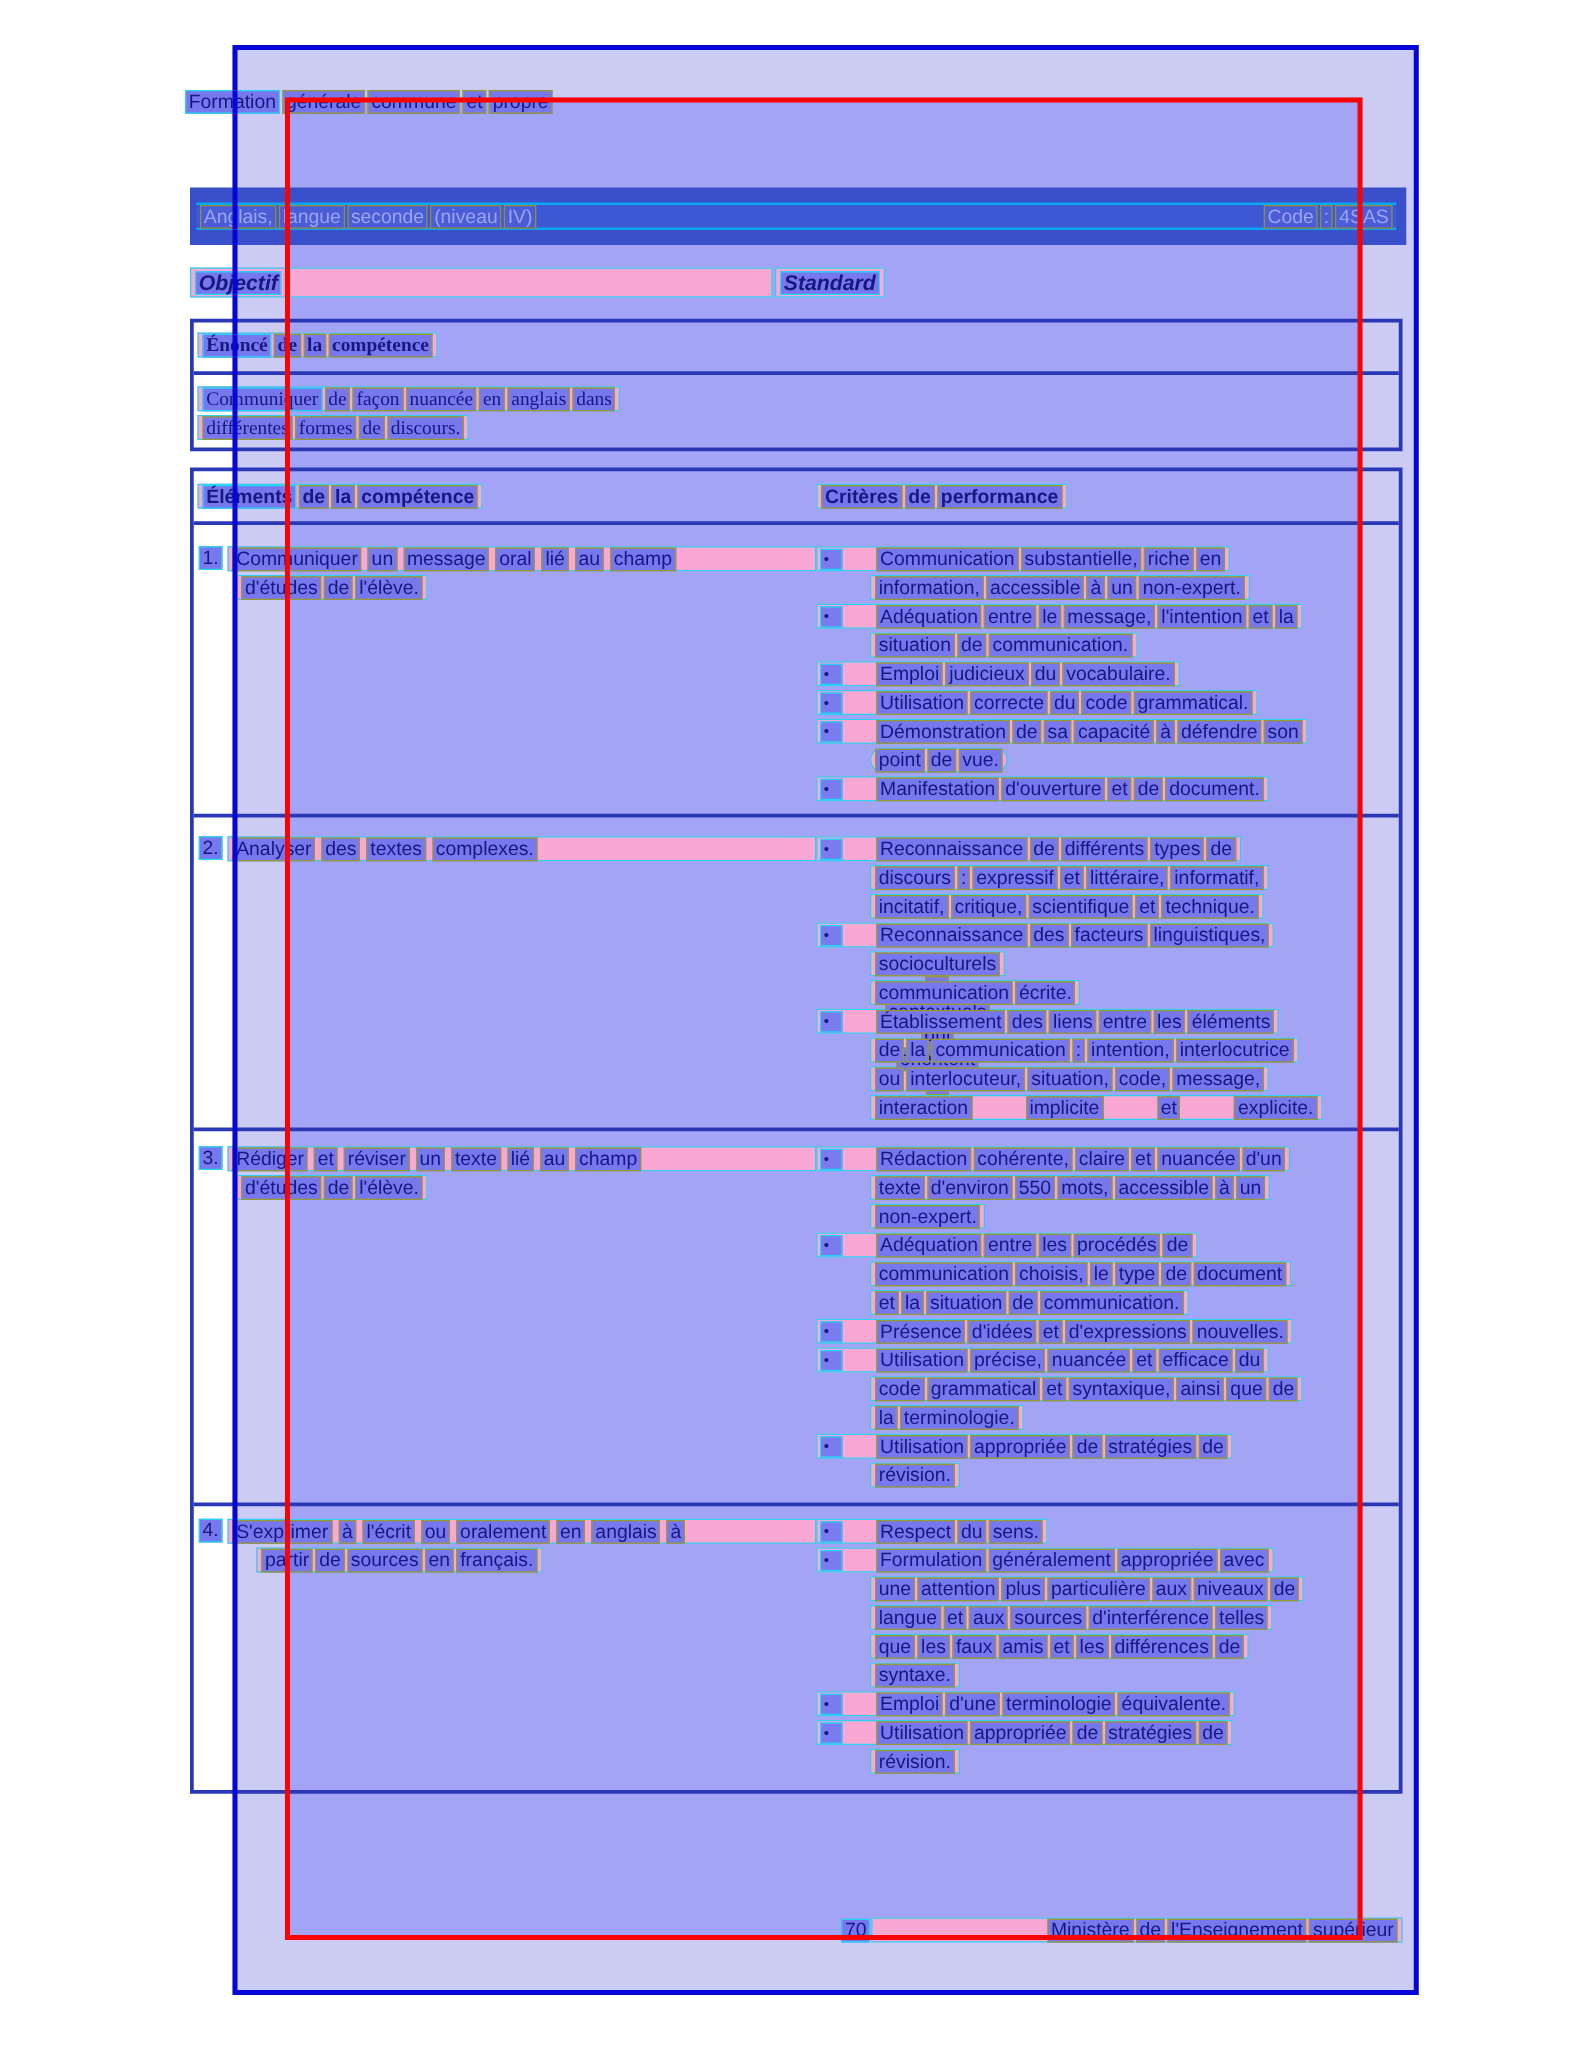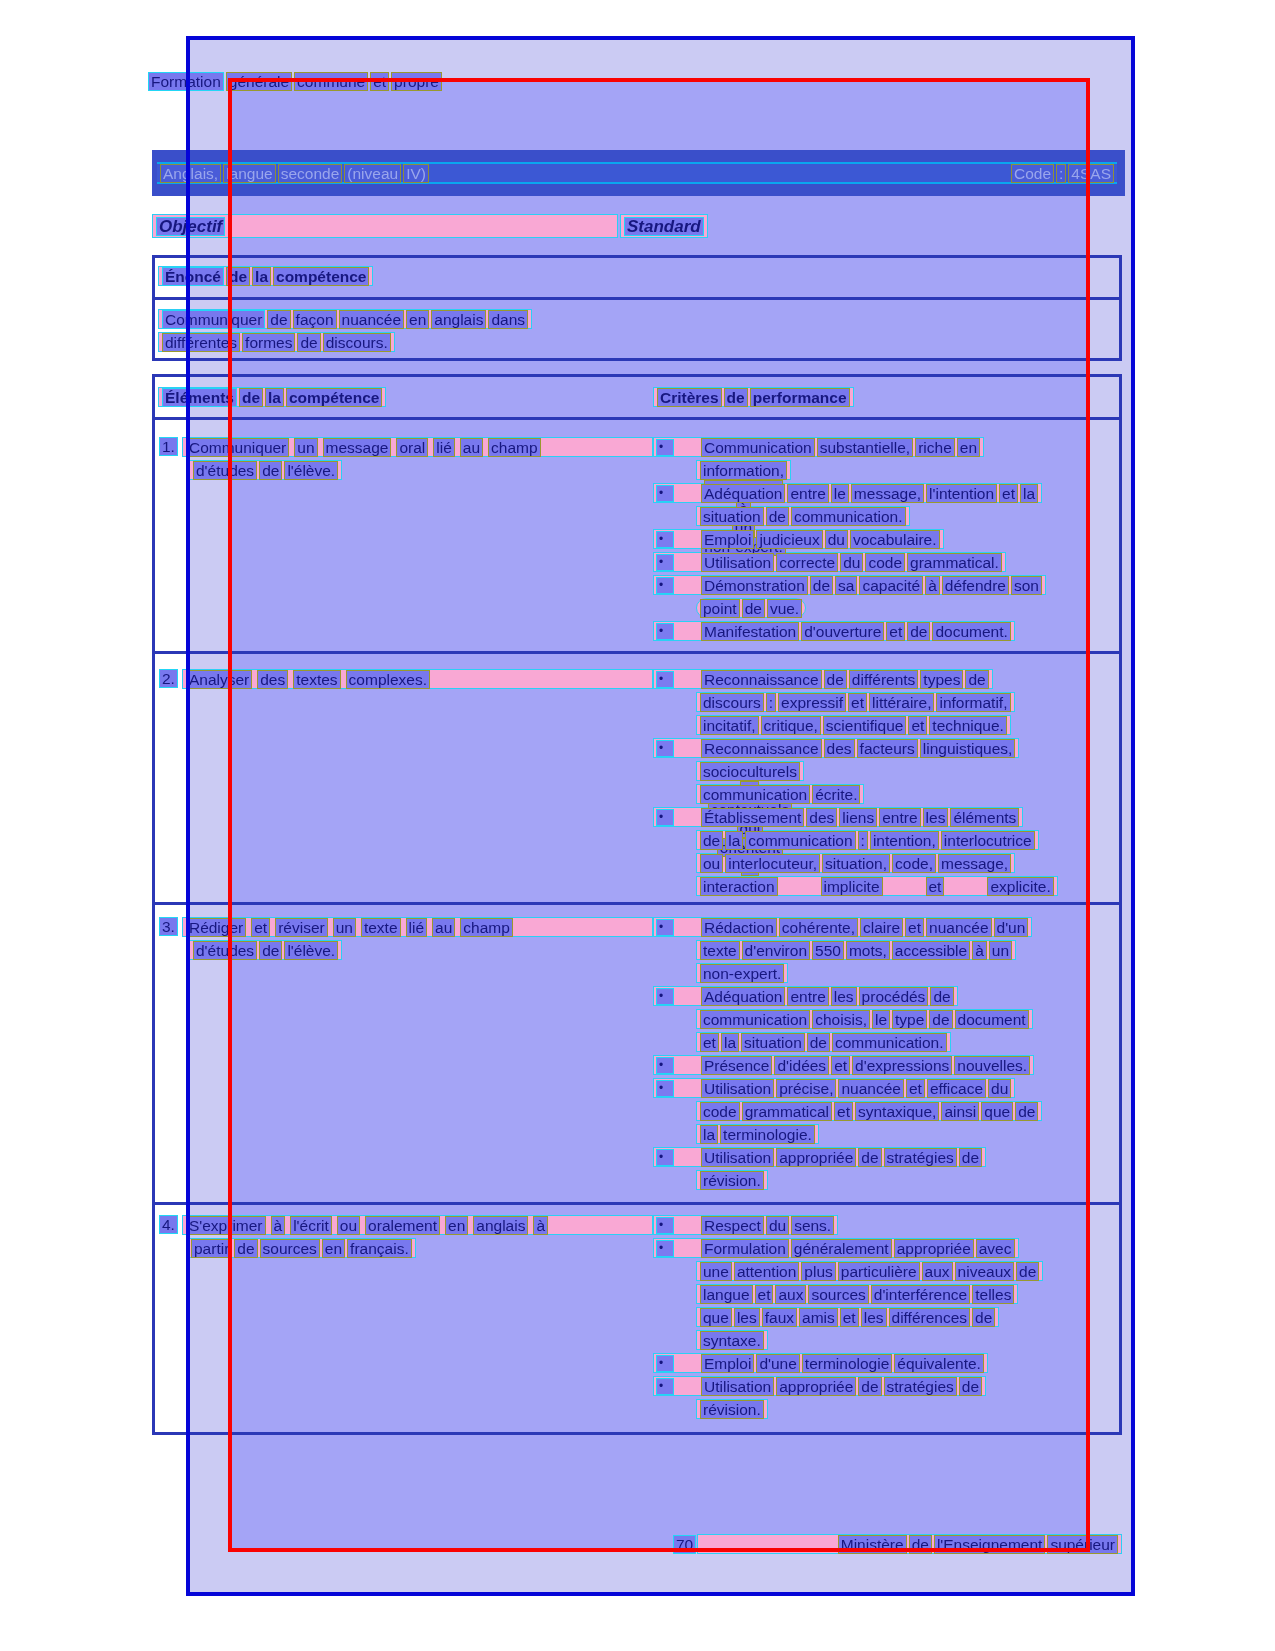--- a/index.html
+++ b/index.html
@@ -46,21 +46,21 @@
     display:flex;align-items:center;
     border-top:2px solid #0aa6ef;border-bottom:2px solid #0aa6ef;
     background:#3c58d4;padding:0 2px;
   }
   .bar-spacer{flex:1;}
   
   .obj-row{left:152px;top:214px;width:973px;height:24px;display:flex;z-index:10;}
   .obj-row .line{height:24px;}
   .std-box{margin-left:2px;}
   
-  .t1{left:152px;top:255px;width:970px;height:106px;border:3px solid #2b38b6;box-sizing:border-box;z-index:10;}
+  .t1{left:152px;top:255px;width:970px;height:106px;border:3px solid #2b38b6;box-sizing:border-box;z-index:10;font-family:Liberation Serif, serif;}
   .t1-hrow{height:42px;border-bottom:3px solid #2b38b6;box-sizing:border-box;display:flex;align-items:center;padding-left:3px;}
   .t1-body{padding:9px 0 0 3px;}
   .t2{left:152px;top:374px;width:970px;height:1061px;border:3px solid #2b38b6;box-sizing:border-box;z-index:10;}
   .t2-hrow{height:43px;border-bottom:3px solid #2b38b6;box-sizing:border-box;position:relative;}
   .t2-hl{position:absolute;left:3px;top:10px;}
   .t2-hr{position:absolute;left:498px;top:10px;}
   .trow{position:relative;border-bottom:3px solid #2b38b6;box-sizing:content-box;}
   .trow:last-child{border-bottom:none;}
   .lcell{position:absolute;left:3px;width:495px;}
   .rcell{position:absolute;left:498px;width:466px;}
@@ -188,21 +188,21 @@
         </div>
         <div class="rcell" style="top: 17px;">
           <div class="line">
             <span class="bdot">•</span>
             <span class="bgap"></span>
             <span class="word">Communication</span>
             <span class="word">substantielle,</span>
             <span class="word">riche</span>
             <span class="word">en</span>
           </div>
-          <div class="line" style="margin-left: 43px; flex-direction: column;">
+          <div class="line" style="margin-left: 43px;">
             <span class="word">information,</span>
             <span class="word">accessible</span>
             <span class="word">à</span>
             <span class="word">un</span>
             <span class="word">non-expert.</span>
           </div>
           <div class="line">
             <span class="bdot">•</span>
             <span class="bgap"></span>
             <span class="word">Adéquation</span>
@@ -474,21 +474,21 @@
               <span class="word">S'exprimer</span>
               <span class="word">à</span>
               <span class="word">l'écrit</span>
               <span class="word">ou</span>
               <span class="word">oralement</span>
               <span class="word">en</span>
               <span class="word">anglais</span>
               <span class="word">à</span>
             </div>
           </div>
-          <div class="line" style="margin-left: 29px;">
+          <div class="line" style="margin-left: 47px;">
             <span class="word">partir</span>
             <span class="word">de</span>
             <span class="word">sources</span>
             <span class="word">en</span>
             <span class="word">français.</span>
           </div>
         </div>
         <div class="rcell" style="top: 10px;">
           <div class="line">
             <span class="bdot">•</span>

